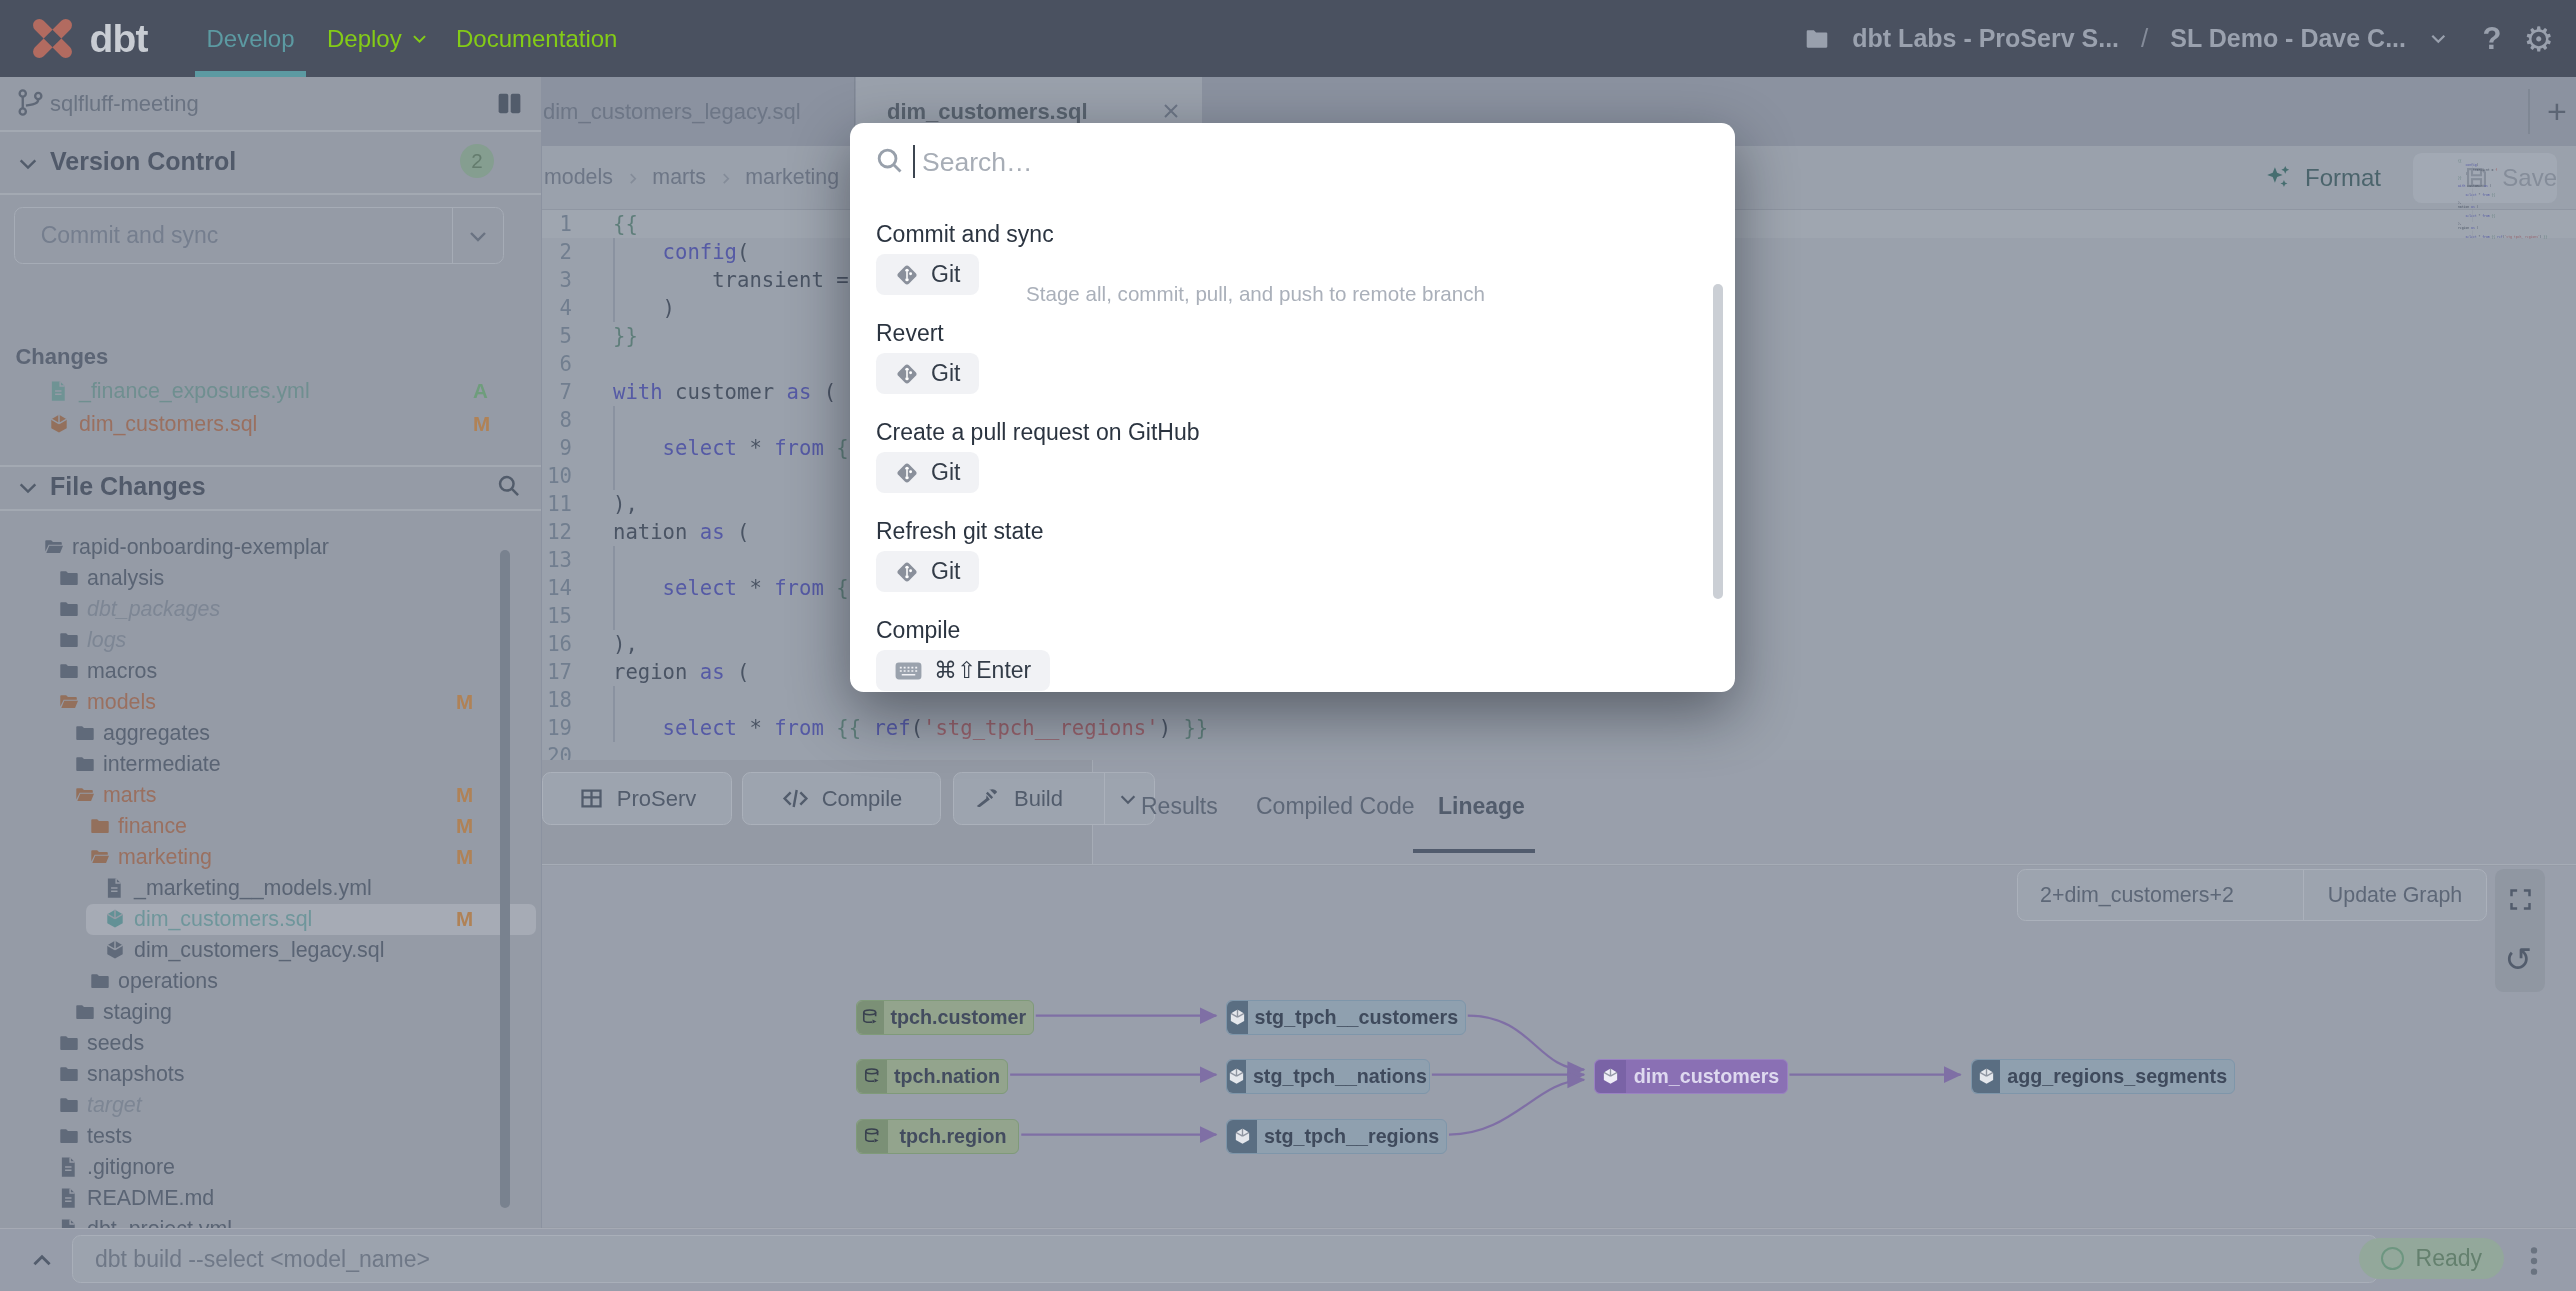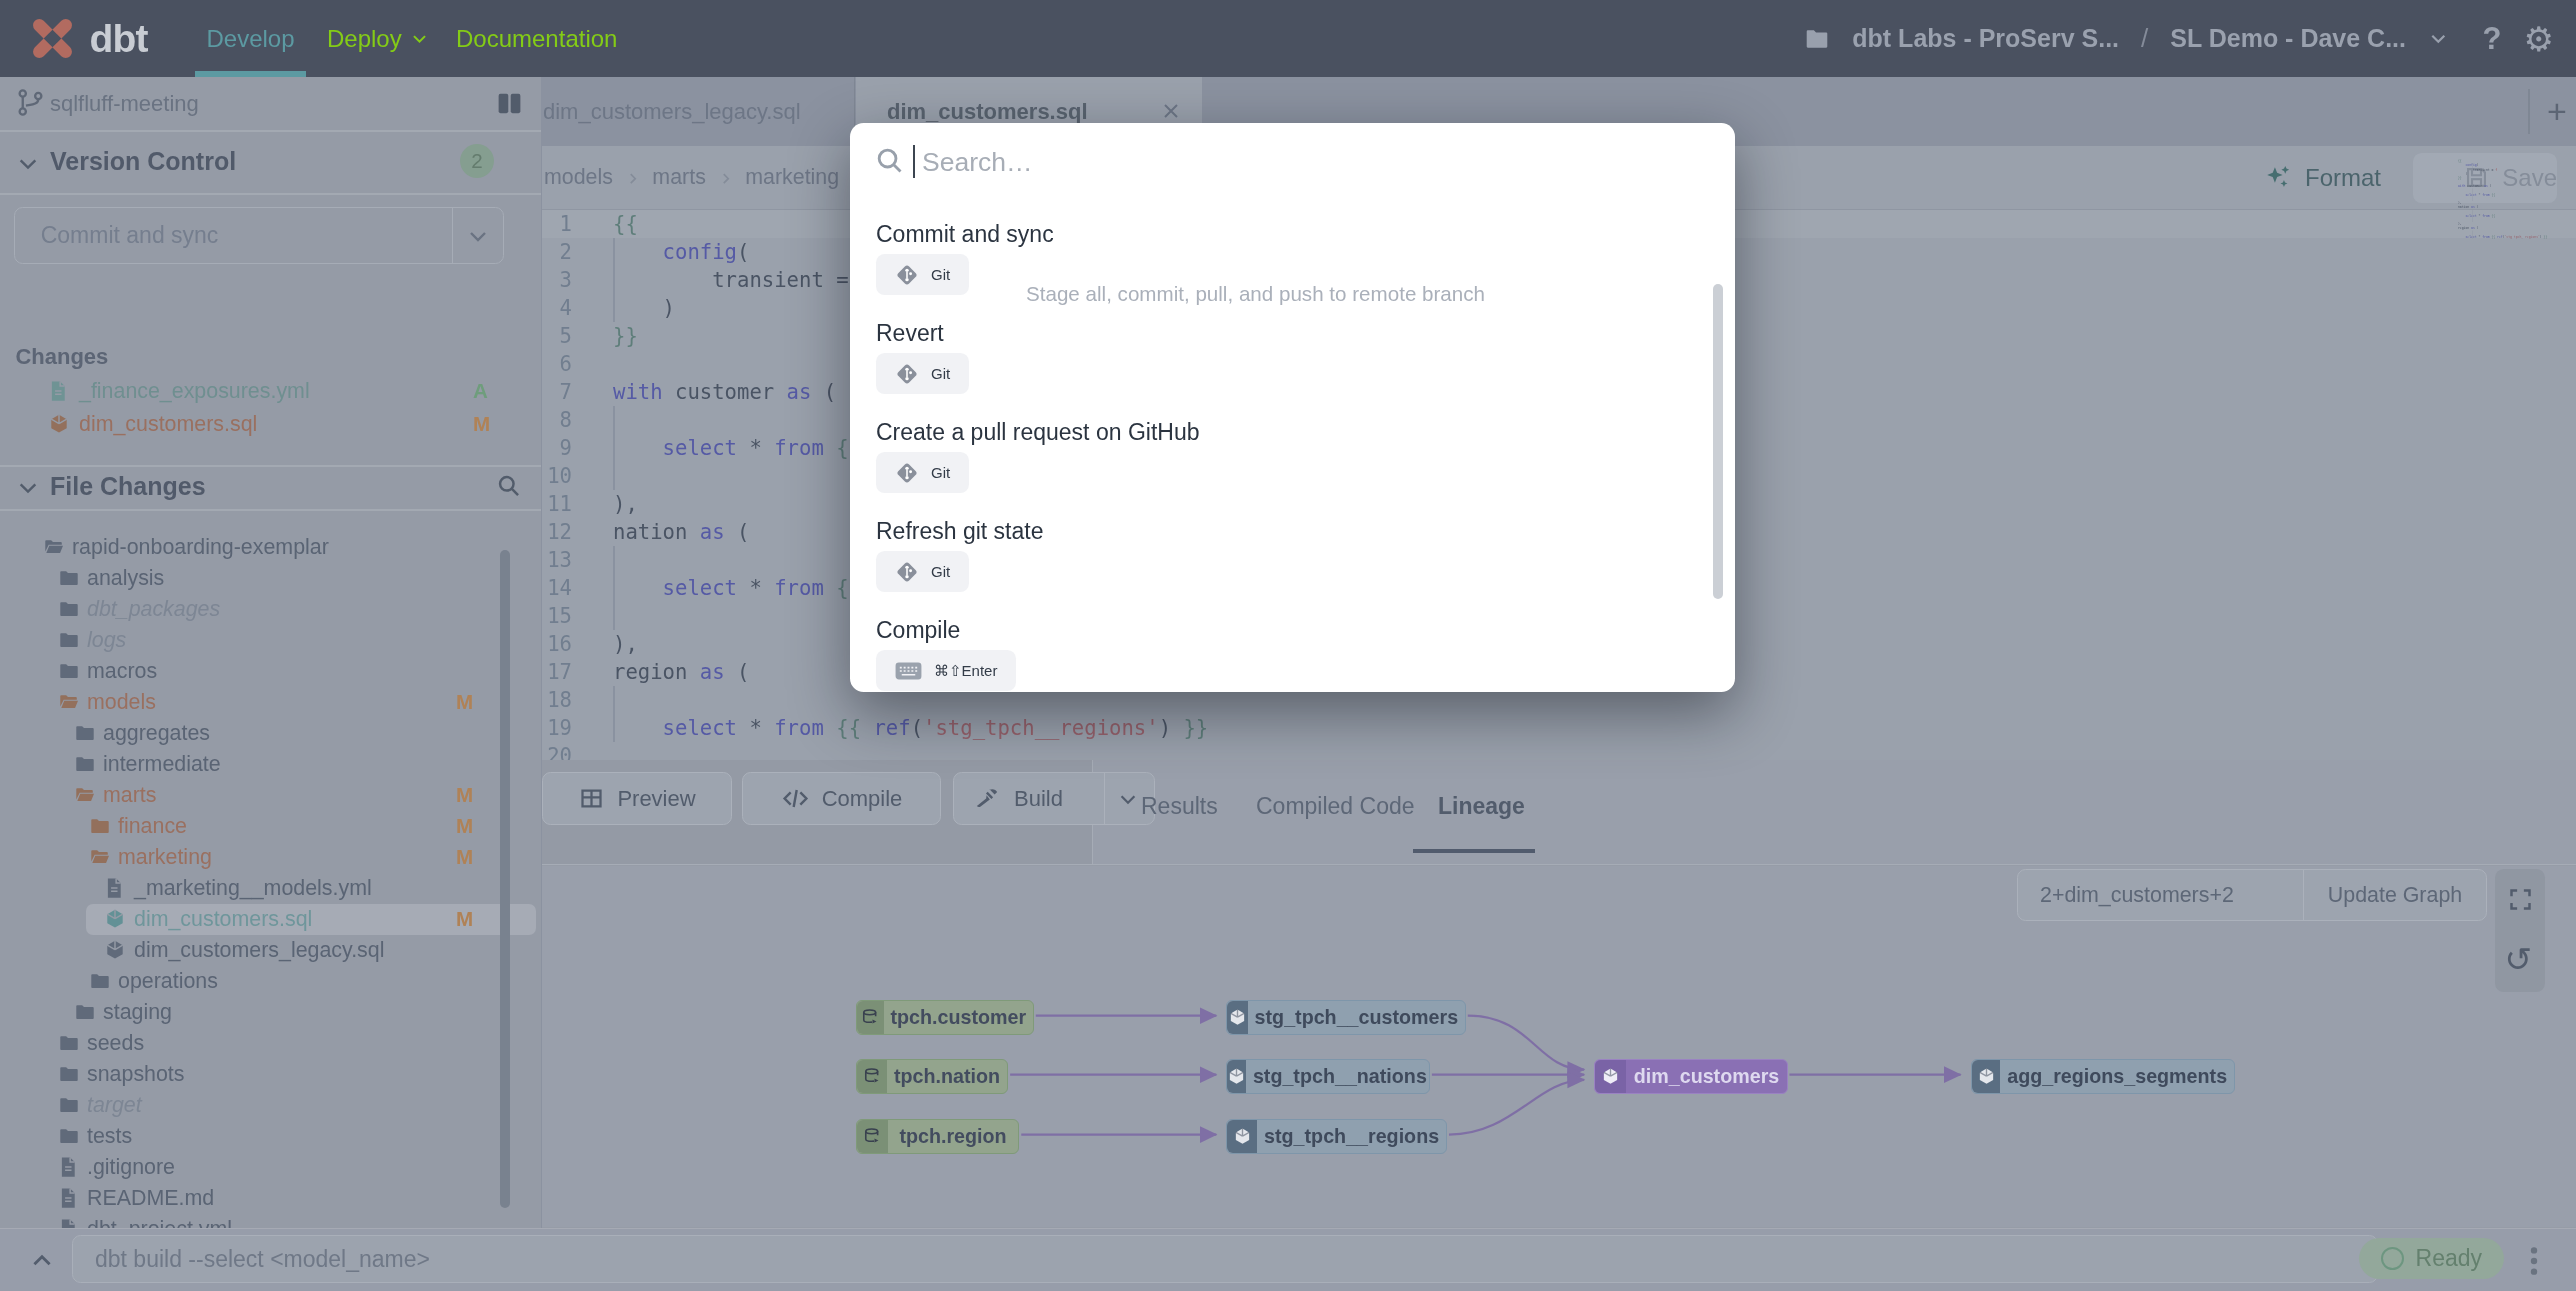--- a/index.html
+++ b/index.html
@@ -142,21 +142,21 @@
   
   #overlay-modal{position:absolute;left:850px;top:123px;width:885px;height:569px;background:#ffffff;
                  border-radius:13.7px;box-shadow:0 20.6px 60px rgba(10,15,25,.45);z-index:50;}
   #modal-search{position:absolute;left:0;top:0;width:100%;height:75px;}
   #search-icon{position:absolute;left:24px;top:22px;color:#98a0ab;}
   #search-caret{position:absolute;left:63px;top:22px;width:1.7px;height:33px;background:#3c4550;}
   #search-placeholder{position:absolute;left:72px;top:24px;font-size:26.5px;color:#a7adb6;}
   .m-item{position:absolute;left:26px;right:34px;cursor:pointer;}
   .m-title{font-size:23px;color:#2b3440;font-weight:500;}
   .m-badge{position:absolute;left:0;height:41px;background:#f1f2f5;border-radius:8.6px;display:inline-flex;
-           align-items:center;gap:12px;padding:0 19px;font-size:15px;color:#333c48;font-weight:500;}
+           align-items:center;gap:12px;padding:0 19px;font-size:23px;color:#333c48;font-weight:500;}
   .m-desc{position:absolute;left:150px;font-size:20.6px;color:#aab0ba;white-space:nowrap;margin-top:20px;}
   #modal-scroll{position:absolute;left:863px;top:161px;width:10.3px;height:315px;border-radius:5.1px;background:#cbcfd5;}
   svg{display:block;}
 </style>
 </head>
 <body>
 
 <div id="app">
 
   <div id="nav">
@@ -607,21 +607,21 @@
 
   <div id="pane">
     <div id="pane-head">
       <div id="pane-head-left"></div>
       <div class="pbtn" id="btn-preview">
         <span>
           <svg width="27" height="27" viewBox="0 0 24 24" fill="currentColor">
             <path d="M3 4h18v16H3zM5 6v4h6V6zm8 0v4h6V6zM5 12v6h6v-6zm8 0v6h6v-6z" fill-rule="evenodd"></path>
           </svg>
         </span>
-        <span>Preview</span>
+        <span>ProServ</span>
       </div>
       <div class="pbtn" id="btn-compile">
         <span>
           <svg width="29" height="29" viewBox="0 0 24 24" fill="none" stroke="currentColor" stroke-width="2">
             <path d="M8 7l-5 5 5 5M16 7l5 5-5 5M13 5l-2.5 14"></path>
           </svg>
         </span>
         <span>Compile</span>
       </div>
       <div class="pbtn" id="btn-build">

